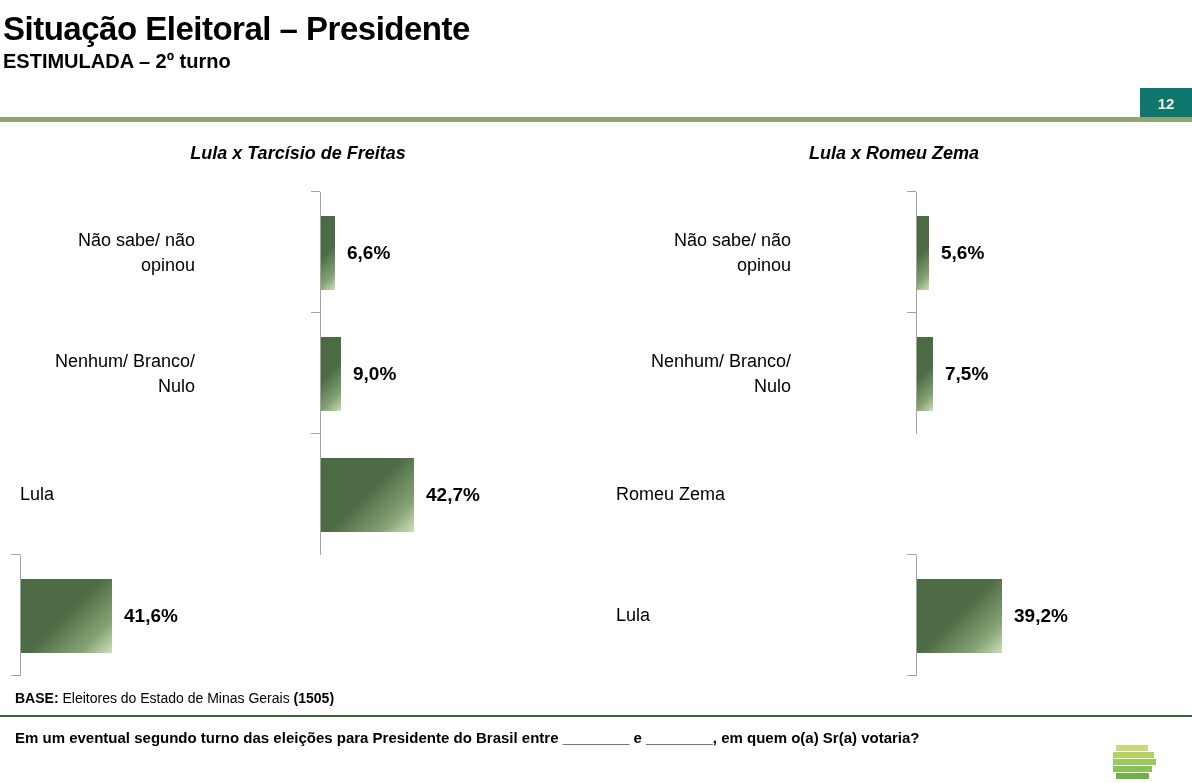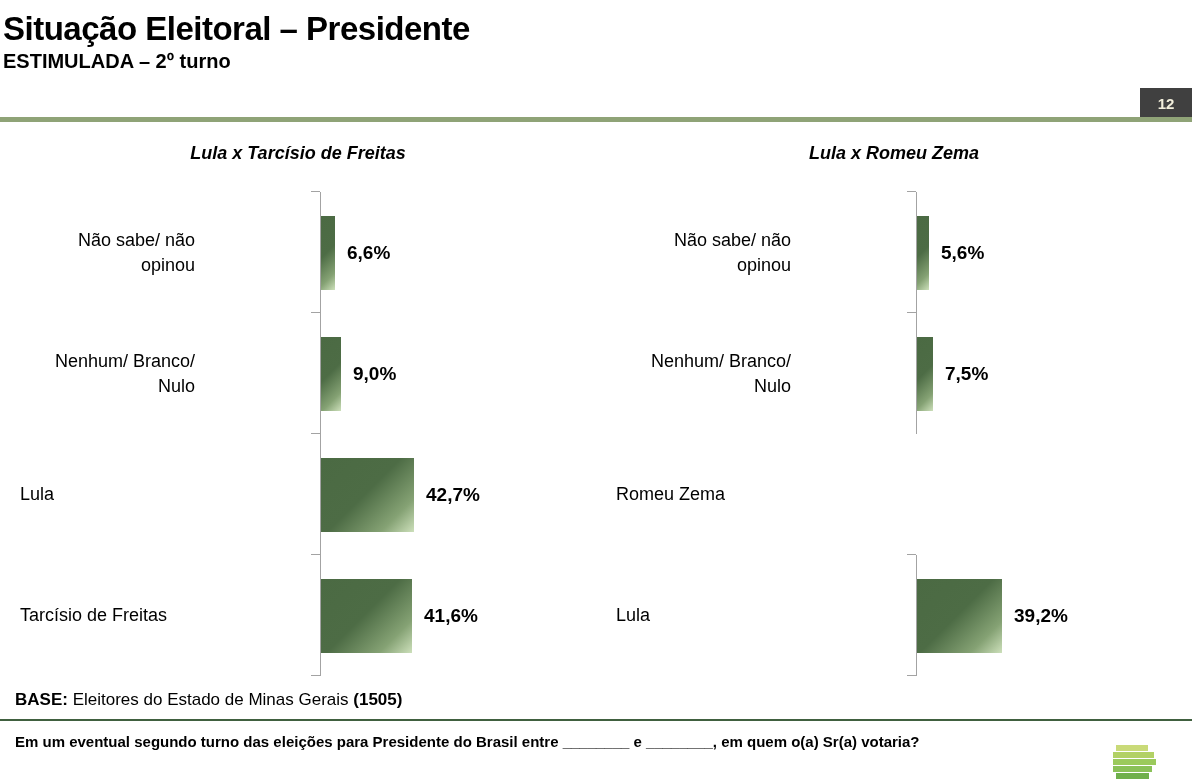--- a/index.html
+++ b/index.html
@@ -5,21 +5,21 @@
   * { margin:0; padding:0; box-sizing:border-box; }
   html,body { width:1192px; height:783px; background:#ffffff; overflow:hidden;
               font-family:"Liberation Sans", sans-serif; color:#000; }
   .slide { position:relative; width:1192px; height:783px; }
 
   
   .hdr { position:relative; padding:10px 0 0 3px; height:125px; }
   .hdr h1 { font-size:33px; font-weight:bold; letter-spacing:-0.5px; }
   .hdr h2 { font-size:20px; font-weight:bold; margin-top:2px; }
   .page-badge { position:absolute; top:88px; right:0; width:52px; height:31px;
-                background:#404040; color:#f2efdc; font-size:15px; font-weight:bold;
+                background:#0f766e; color:#f2efdc; font-size:15px; font-weight:bold;
                 display:flex; align-items:center; justify-content:center; }
   .hdr-rule { position:absolute; top:117px; left:0; width:1192px; height:5px; background:#8fa377; }
 
   
   .charts { display:grid; grid-template-columns:1fr 1fr; column-gap:40px; padding:18px 20px 0 20px; }
   .chart { width:100%; }
   .chart-title { text-align:center; font-size:18px; font-weight:bold; font-style:italic;
                  margin-bottom:28px; }
   .rows { }
   .row { height:121px; display:flex; }
@@ -30,21 +30,21 @@
              border-left:1px solid #a3a3a3;font-weight:bold; }
   .barcell::before { content:""; position:absolute; left:-10px; top:-1px; width:9px; height:1px;
                      background:#a3a3a3; }
   .row:last-child .barcell::after { content:""; position:absolute; left:-10px; bottom:0;
                      width:9px; height:1px; background:#a3a3a3; }
   .bar { height:74px;
          background:linear-gradient(135deg, #4b6a43 0%, #4d6c45 48%, #85a274 80%, #cde0bb 100%); }
   .val { margin-left:12px; font-size:19px; white-space:nowrap; }
 
   
-  .base-line { padding:0 0 0 15px; margin-top:14px; font-size:17px; }
+  .base-line { padding:0 0 0 15px; margin-top:14px; font-size:14px; }
   .base-line .b { font-weight:bold; }
   .ftr-rule { margin-top:9px; width:1192px; height:2px; background:#40603f; }
   .question { padding:12px 0 0 15px; font-size:15px; font-weight:bold; }
 
   
   .logo { position:absolute; right:33px; bottom:4px; width:46px; height:35px;
           display:flex; flex-direction:column; justify-content:flex-end; }
   .logo .lbar { height:6px; margin-top:1px; }
 </style>
 </head>
@@ -84,23 +84,20 @@
           <div class="row">
             <div class="cat">
               <span>Lula</span>
             </div>
             <div class="barcell">
               <div class="bar" style="width: 93px;"></div>
               <div class="val">42,7%</div>
             </div>
           </div>
           <div class="row">
-            <div class="cat">
-              <span>Tarcísio de Freitas</span>
-            </div>
             <div class="barcell">
               <div class="bar" style="width: 91px;"></div>
               <div class="val">41,6%</div>
             </div>
           </div>
         </div>
     </div>
     <div class="chart">
       <div class="chart-title">Lula x Romeu Zema</div>
       <div class="rows">

